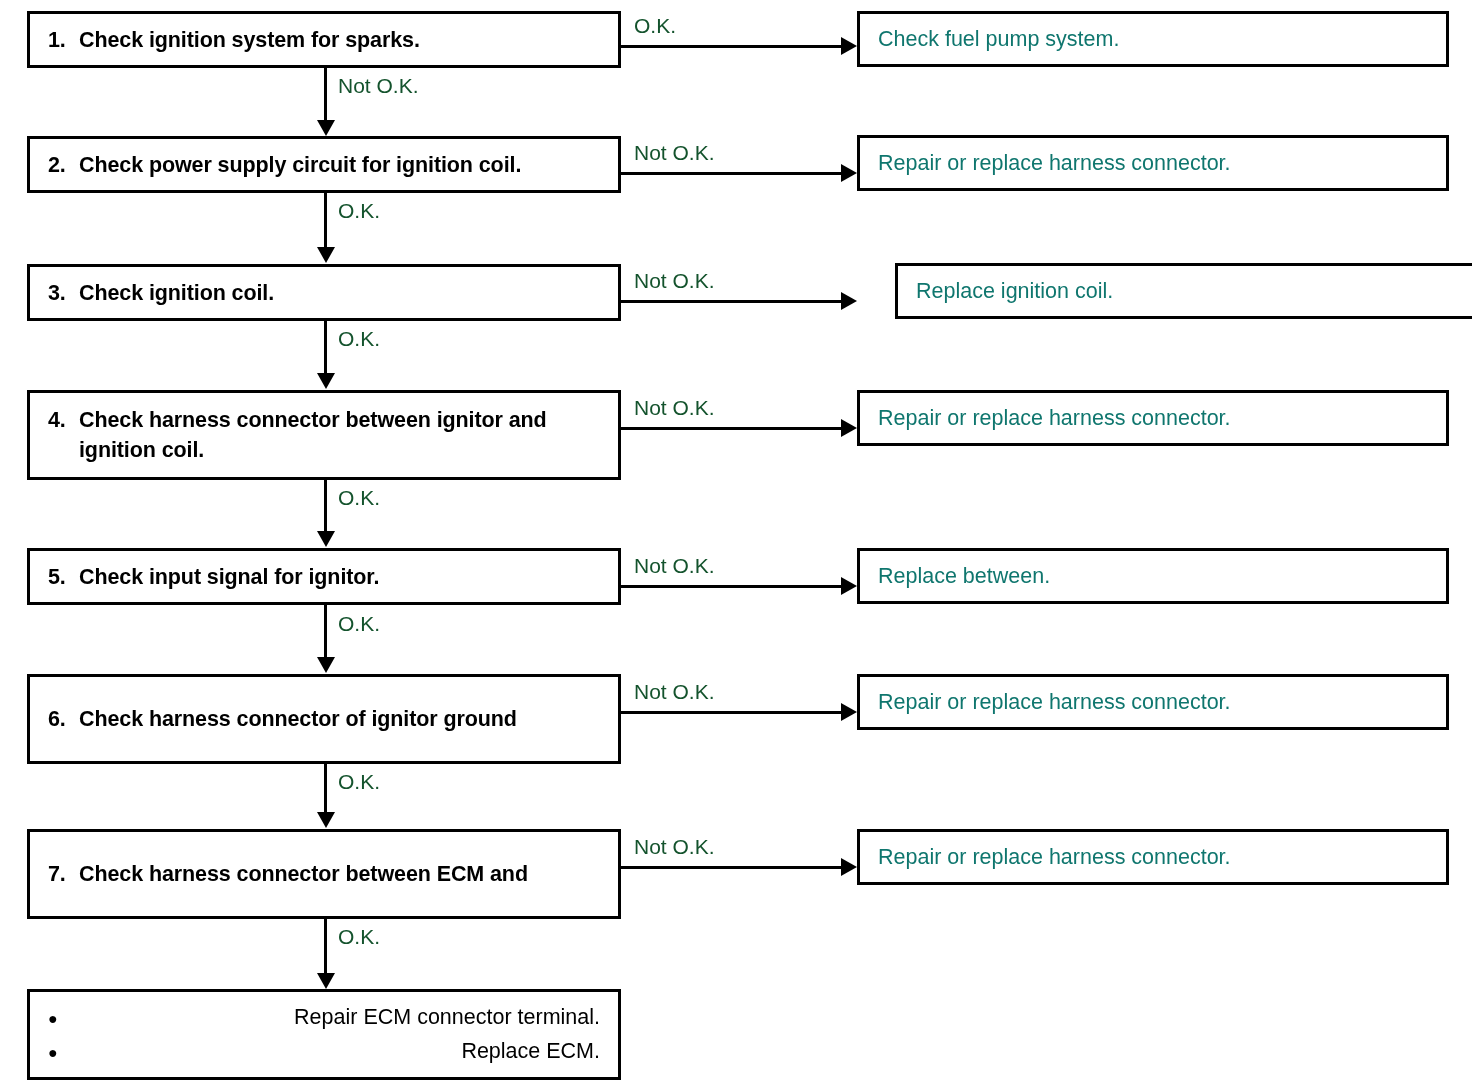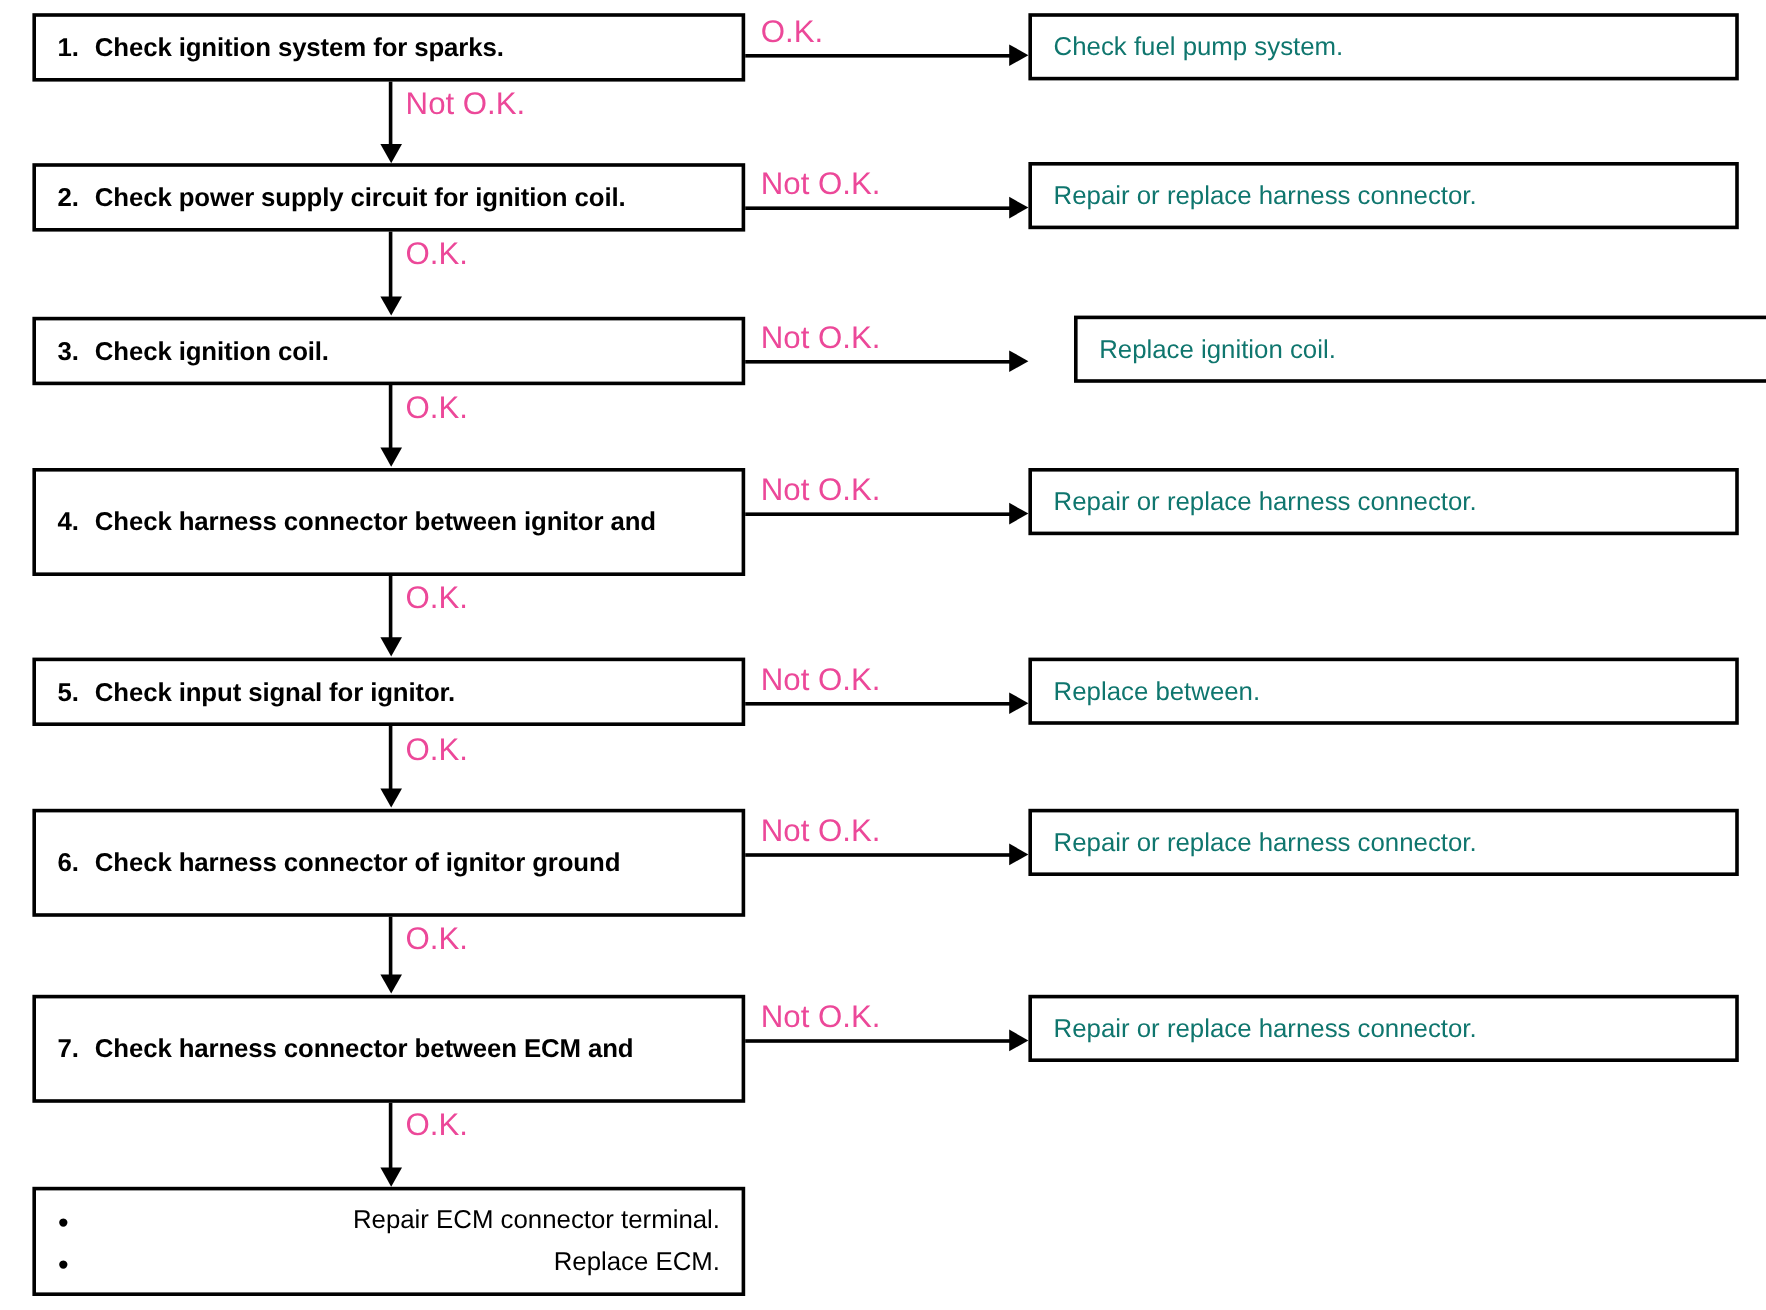--- a/index.html
+++ b/index.html
@@ -107,24 +107,24 @@
     width: 0;
     height: 0;
     border-top: 9px solid transparent;
     border-bottom: 9px solid transparent;
     border-left: 16px solid #000000;
   }
 
   
   .edge-label {
     position: absolute;
-    font-size: 26px;
+    font-size: 21px;
     font-weight: normal;
     line-height: 24px;
-    color: #ec4899;
+    color: #14532d;
     white-space: nowrap;
   }
 </style>
 </head>
 <body>
 
 <div id="page">
 
   <div class="box step-box" style="left:27px; top:11px; width:594px; height:57px;">
     <div class="box-inner">
@@ -152,20 +152,24 @@
       </div>
     </div>
   </div>
 
   <div class="box step-box" style="left:27px; top:390px; width:594px; height:90px;">
     <div class="box-inner">
       <div class="step-line">
         <span class="step-num">4.</span>
         <span class="step-text">Check harness connector between ignitor and</span>
       </div>
+      <div class="step-line">
+        <span class="step-num"></span>
+        <span class="step-text">ignition coil.</span>
+      </div>
     </div>
   </div>
 
   <div class="box step-box" style="left:27px; top:548px; width:594px; height:57px;">
     <div class="box-inner">
       <div class="step-line">
         <span class="step-num">5.</span>
         <span class="step-text">Check input signal for ignitor.</span>
       </div>
     </div>

